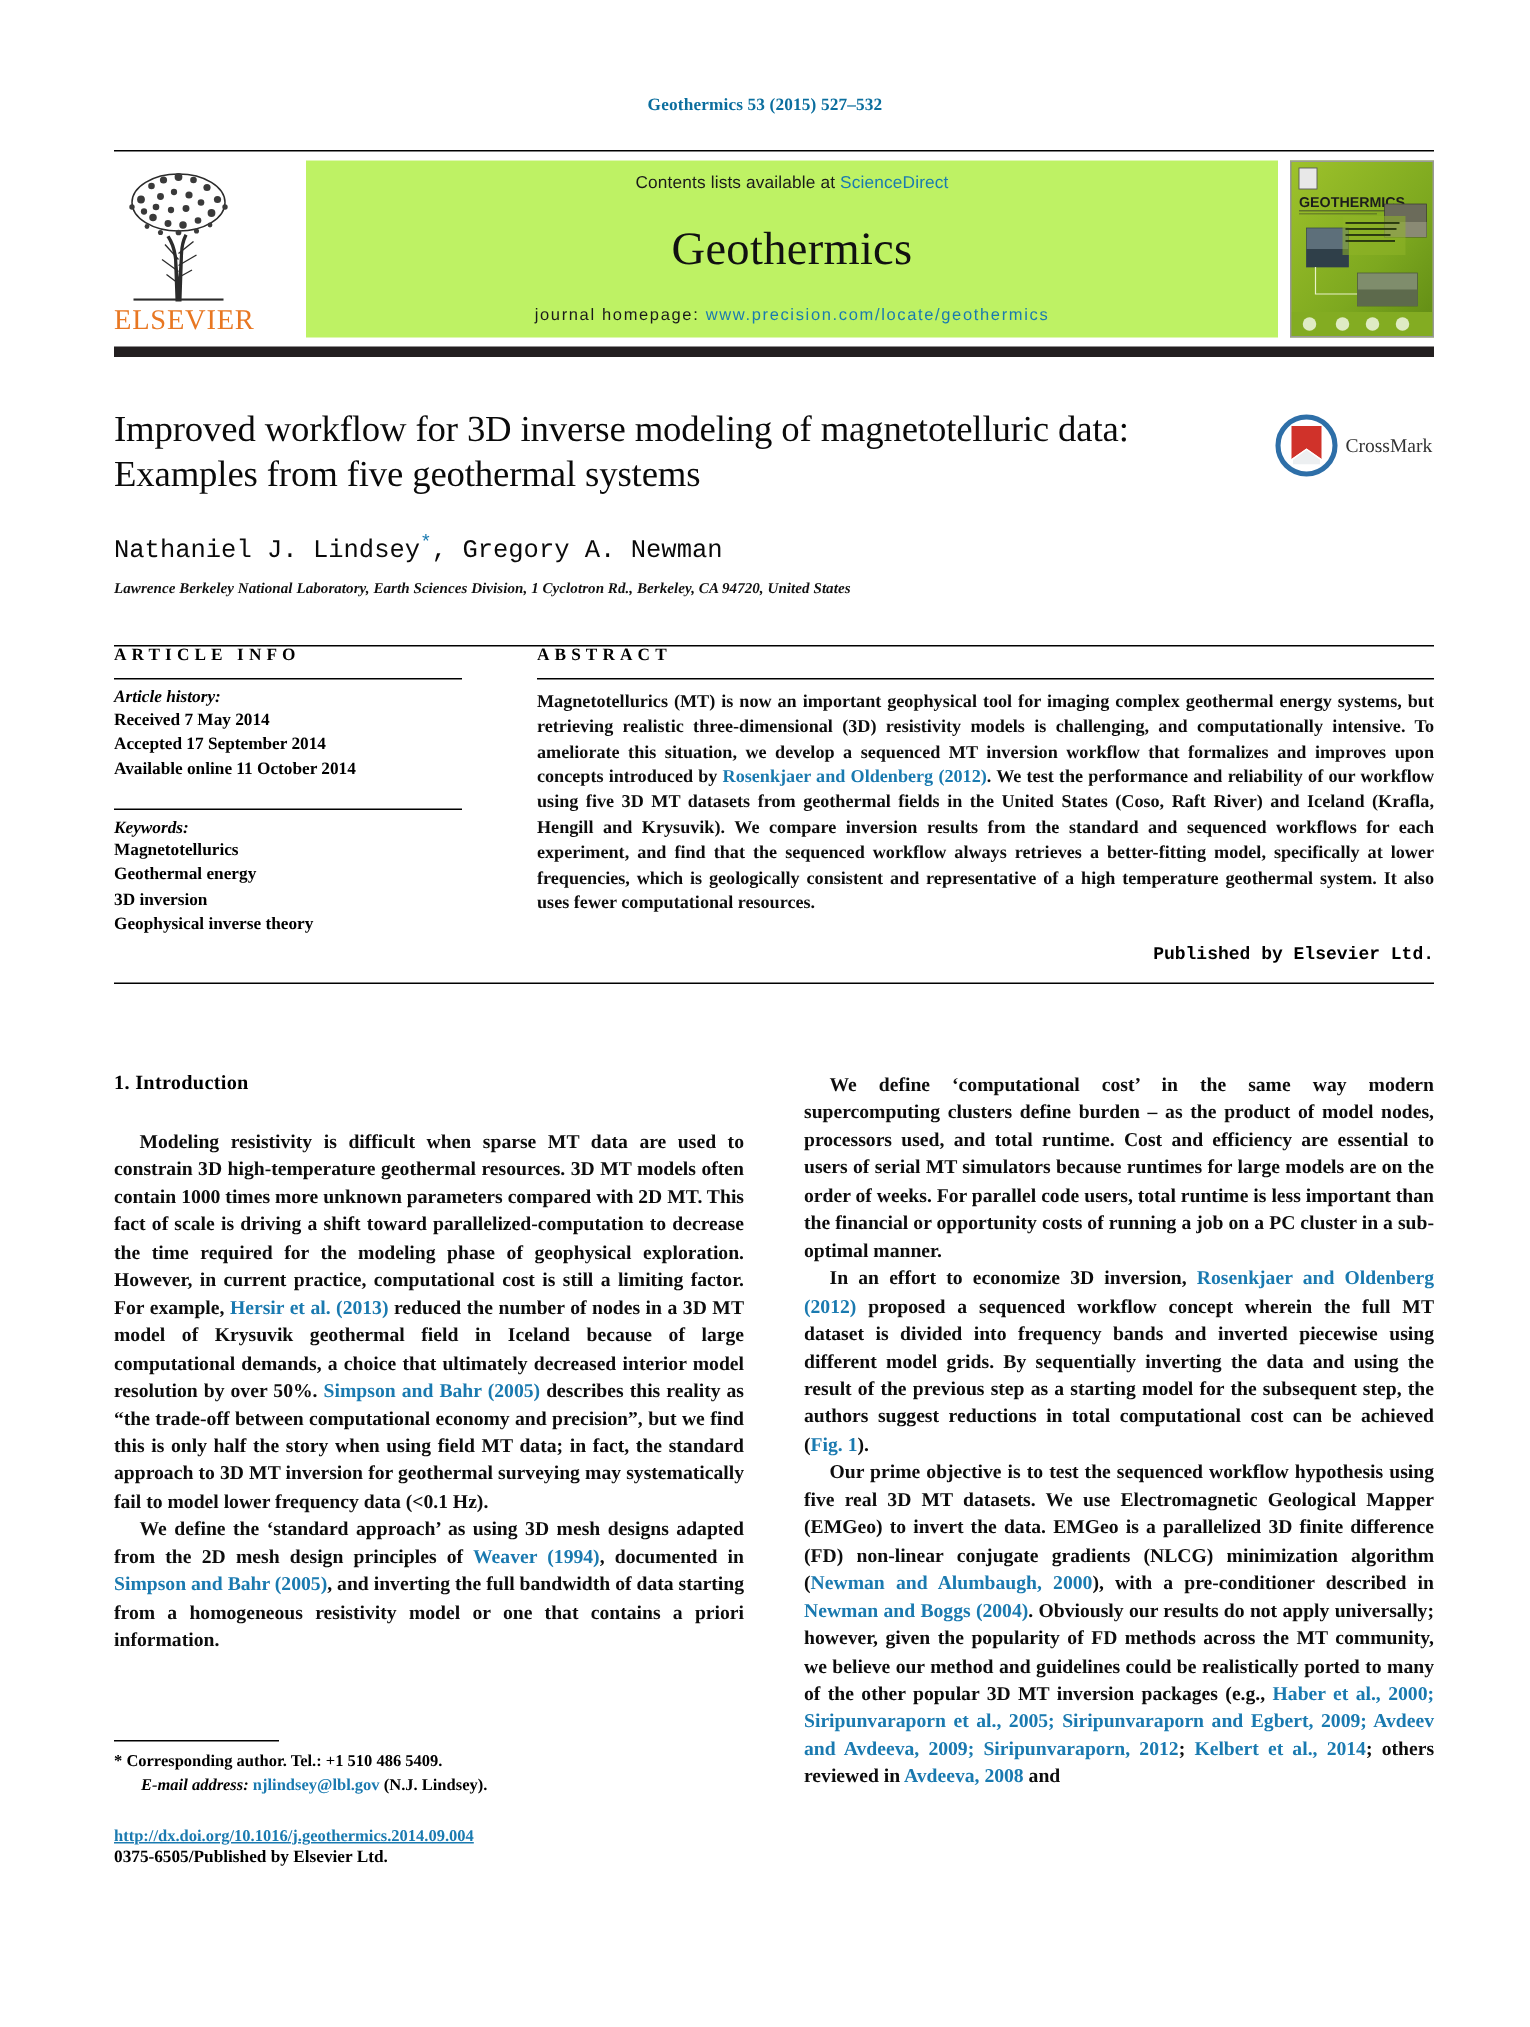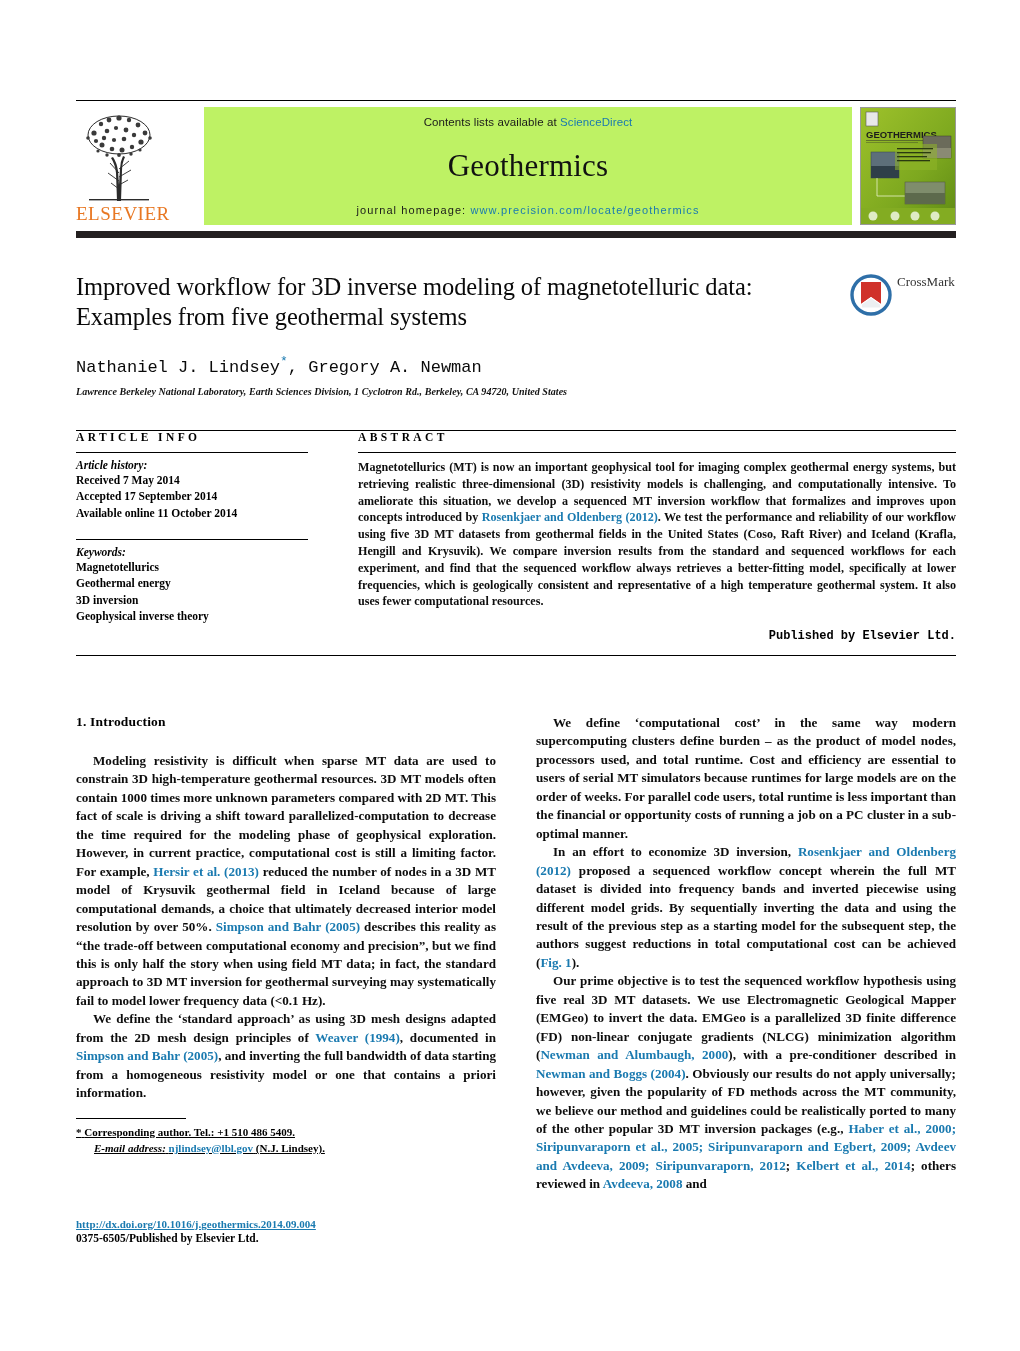--- a/index.html
+++ b/index.html
@@ -117,21 +117,21 @@
     font-weight: 400;
     color: #0a0a0a;
     width: 740px;
     margin: 0;
     letter-spacing: -.1px;
   }
   .crossmark {
     position: absolute;
     top: 2px; right: 0;
     width: 106px; height: 46px;
-    display: flex; gap: 5px;
+    display: flex; align-items: center; gap: 5px;
   }
   .crossmark-text {
     font-family: "Liberation Serif", serif;
     font-size: 13px;
     color: #333;
   }
   .authors {
     font-family: Liberation Mono, monospace;
     font-size: 17px;
     margin-top: 22px;
@@ -230,21 +230,21 @@
     text-indent: 17px;
     color: #0d0d0d;
     hyphens: auto;
   }
   p.para + p.para { margin-top: 0; }
   .ref { color: #1a7ab0; }
 
   
   .footnote {
     position: absolute;
-    left: 76px; top: 1118px; width: 420px; text-decoration: underline;
+    left: 76px; top: 1160px; width: 420px;
   }
   .footnote-rule {
     border-top: 1.1px solid #000;
     width: 110px;
     margin-bottom: 6px;
   }
   .footnote-text {
     font-family: "Liberation Serif", serif;
     font-size: 11px;
     font-weight: bold;
@@ -271,20 +271,21 @@
     font-size: 11.5px;
     font-weight: bold;
     margin-top: 2px;
   }
 </style>
 </head>
 <body>
 
 <div class="page">
 
+  <div class="runninghead">Geothermics 53 (2015) 527–532</div>
 
   <div class="masthead">
     <div class="masthead-top-rule"></div>
     <div class="masthead-row">
 
       <div class="elsevier-logo">
         <svg class="tree-svg" width="86" height="92" viewBox="0 0 86 92">
           <g fill="#2b2b2b">
             <path d="M41 90 L45 90 L46 60 Q46 52 49 46 L47 45 Q44 51 44 58 L43 74 L42 60 Q41 52 37 46 L35 47 Q39 53 40 62 Z"></path>
             <ellipse cx="43" cy="24" rx="31" ry="19" fill="none" stroke="#2b2b2b" stroke-width="1"></ellipse>

